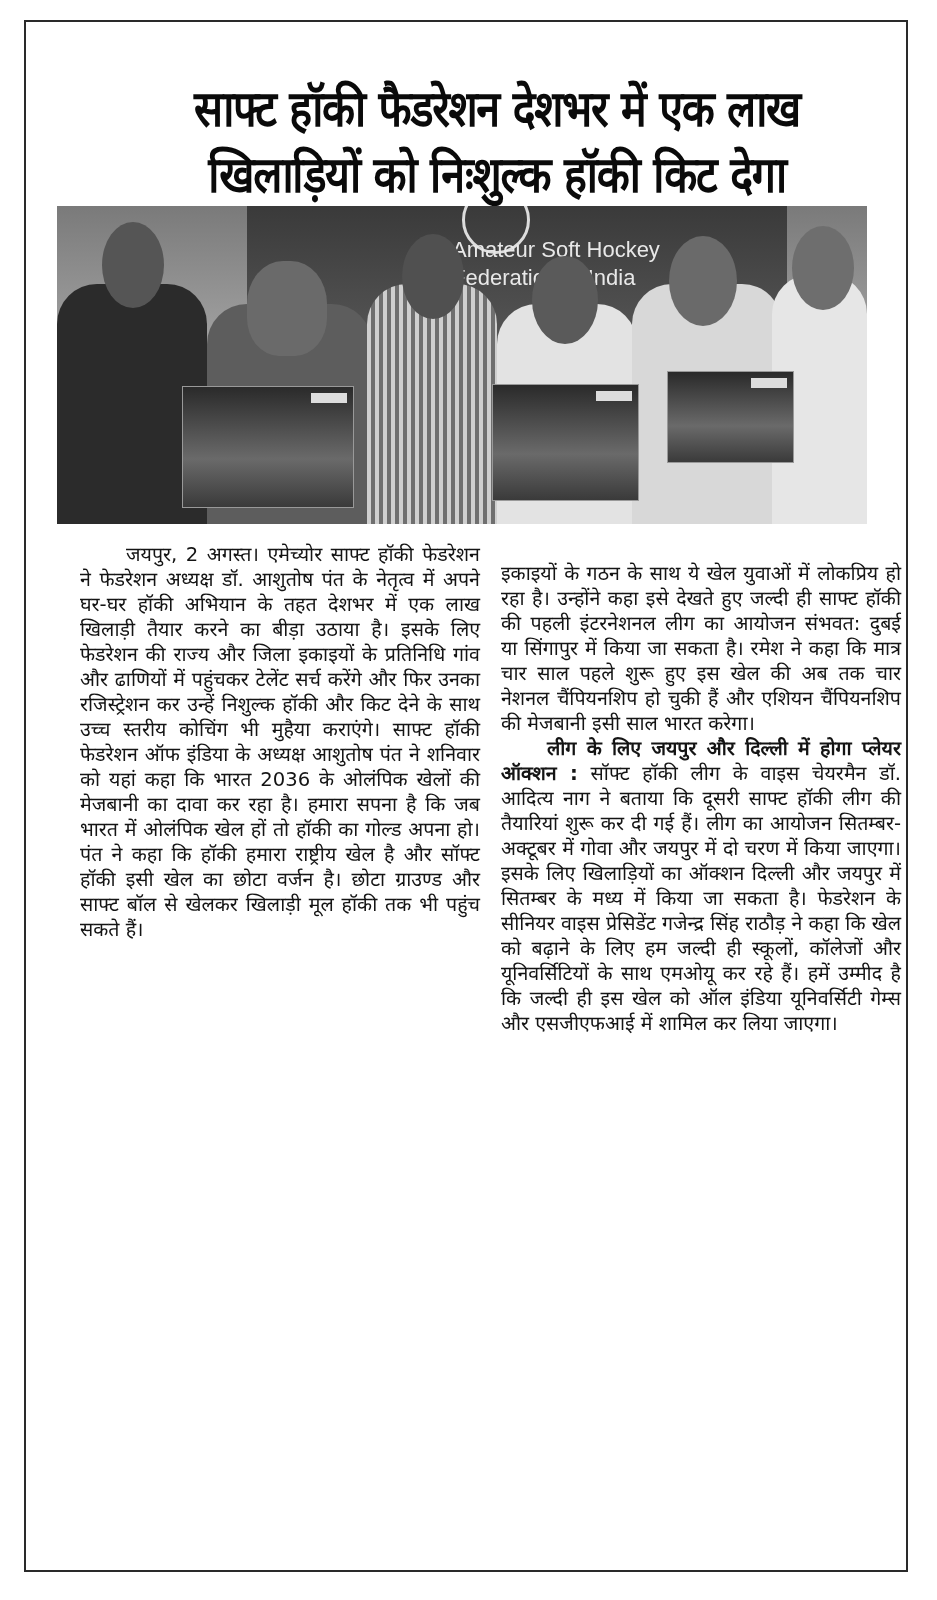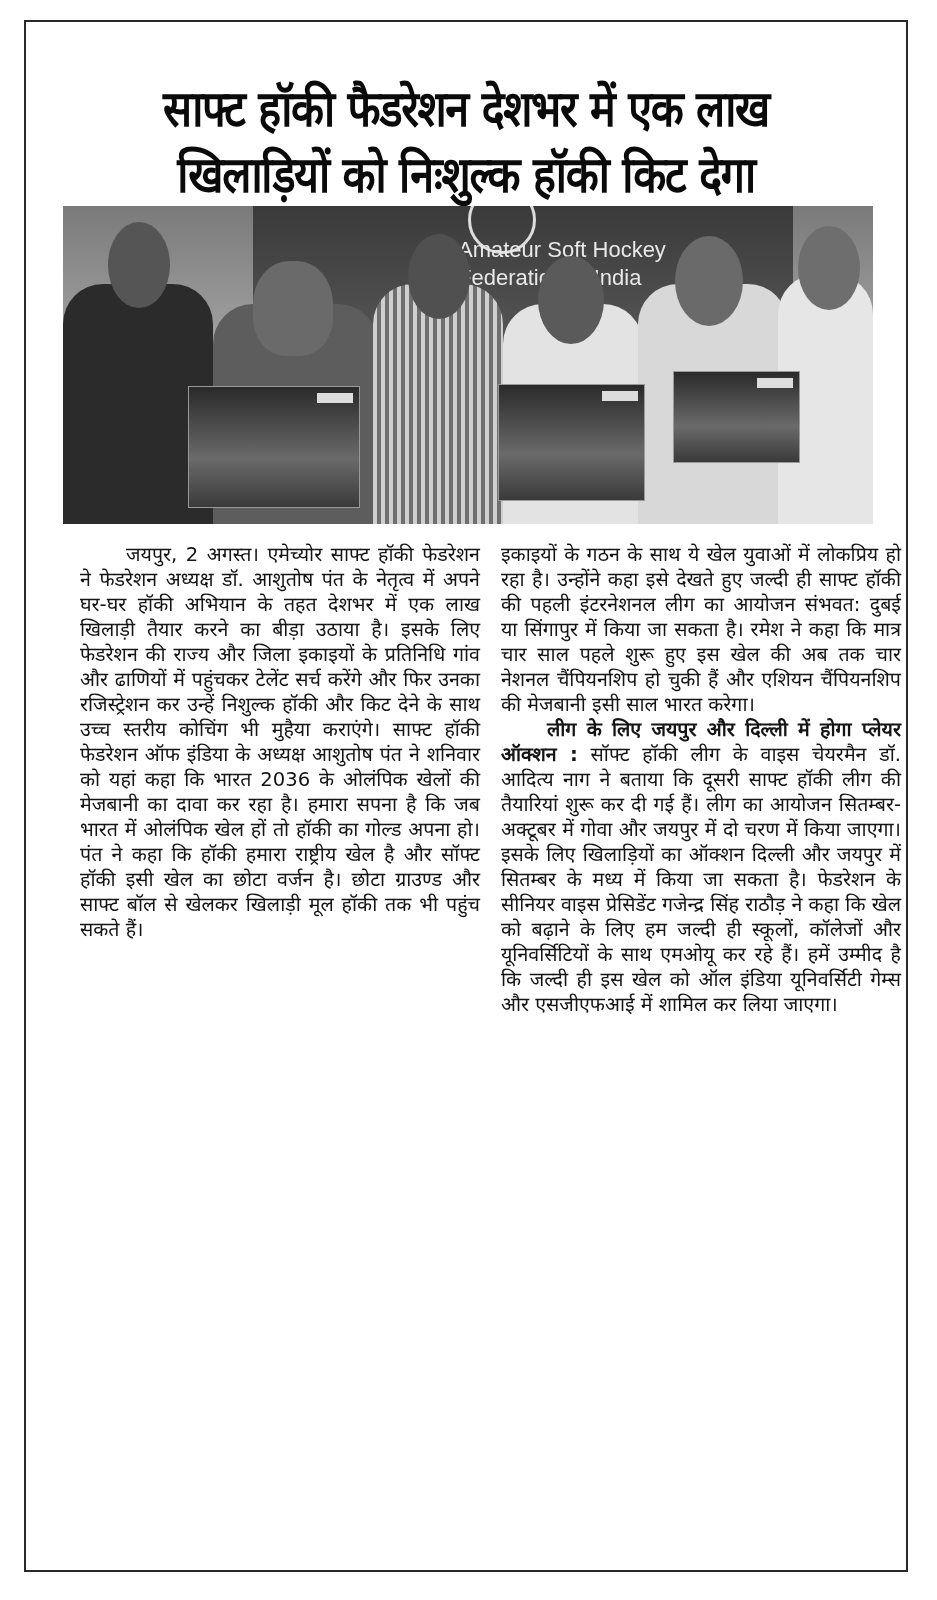--- a/index.html
+++ b/index.html
@@ -1,44 +1,44 @@
 <!DOCTYPE html>
 <html><head>
 <meta charset="utf-8">
 <style>
   html, body { margin:0; padding:0; background:#ffffff; }
   body { width:937px; height:1600px; position:relative; overflow:hidden;
          font-family:"DejaVu Sans", sans-serif; color:#111; }
   .clip { position:absolute; left:24px; top:20px; width:884px; height:1552px;
           border:2px solid #2a2a2a; box-sizing:border-box; background:#fff; }
   .headline { position:absolute; left:0; top:54px; width:880px; text-align:center;
-              font-weight:bold; color:#0a0a0a; }
+              font-weight:bold; color:#0a0a0a;padding-left:31px; }
   .headline div { font-size:50px; line-height:66px; letter-spacing:-1.5px;
                   transform:scaleX(0.86); transform-origin:center; white-space:nowrap; }
-  .photo { position:absolute; left:37px; top:184px; width:810px; height:318px;
+  .photo { position:absolute; left:31px; top:184px; width:810px; height:318px;
            background:linear-gradient(180deg,#7a7a7a 0%,#9a9a9a 35%,#b9b9b9 70%,#d6d6d6 100%);
            overflow:hidden; }
   .banner { position:absolute; left:190px; top:0; width:540px; height:170px;
             background:linear-gradient(180deg,#3a3a3a,#5c5c5c); }
   .banner-text { position:absolute; left:395px; top:30px; color:#e8e8e8; font-size:22px;
                  font-family:"Liberation Sans", sans-serif; line-height:28px; }
   .banner-logo { position:absolute; left:215px; top:-20px; width:62px; height:62px;
                  border-radius:50%; border:3px solid #ddd; }
   .person { position:absolute; bottom:0; border-radius:40px 40px 0 0; }
   .head { position:absolute; border-radius:50%; background:#4a4a4a; }
   .book { position:absolute; background:linear-gradient(180deg,#2a2a2a,#6a6a6a 60%,#3a3a3a);
           border:1px solid #999; }
   .book span { position:absolute; right:6px; top:6px; width:36px; height:10px; background:#ddd; }
   .col { position:absolute; top:520px; width:400px; font-size:19.6px; line-height:25px;
          text-align:justify; color:#141414; }
   .col p { margin:0; text-indent:46px; }
   .col p.noindent { text-indent:0; }
   .col .sub { font-weight:bold; }
   .col-left { left:54px; }
-  .col-right { left:475px; }
+  .col-right { left:475px;margin-top:19px; }
 </style>
 </head>
 <body>
 
 <div class="clip">
 
   <div class="headline">
     <div>साफ्ट हॉकी फैडरेशन देशभर में एक लाख</div>
     <div>खिलाड़ियों को निःशुल्क हॉकी किट देगा</div>
   </div>

